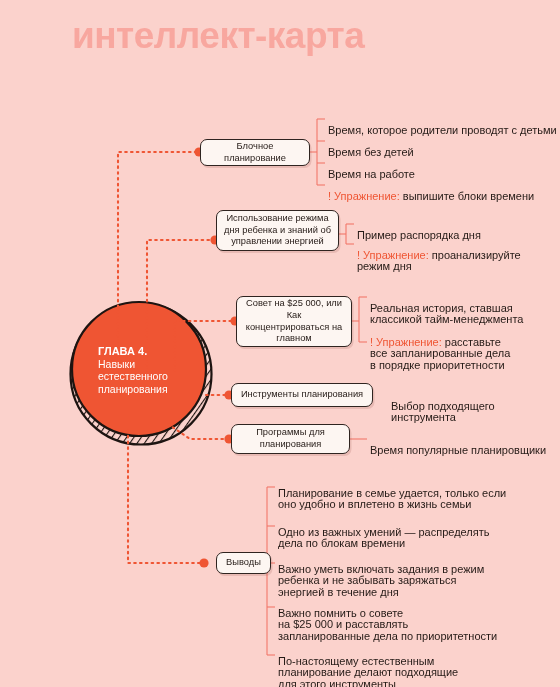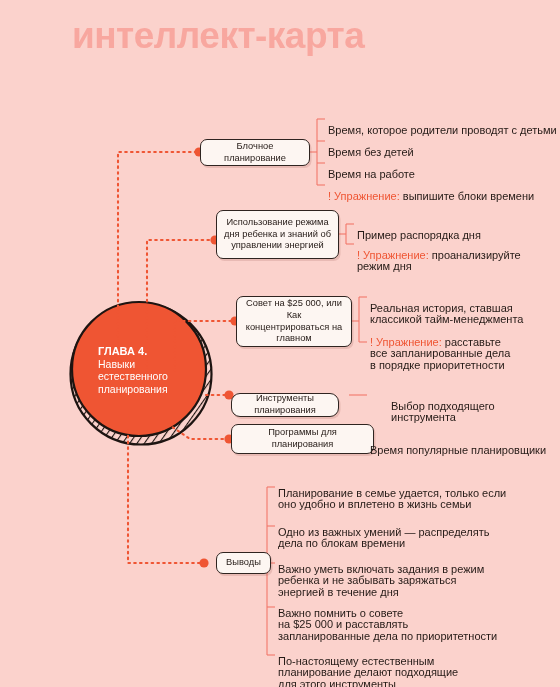--- a/index.html
+++ b/index.html
@@ -152,37 +152,37 @@
     <span>Навыки</span><br>
     <span>естественного</span><br>
     <span>планирования</span>
   </div>
 </div>
 
 <div class="node-box" style="left:200px;top:139px;width:110px;height:27px;">
   <span>Блочное планирование</span>
 </div>
 
-<div class="node-box" style="left:216px;top:210px;width:123px;height:49px;align-items:center;">
+<div class="node-box" style="left:216px;top:210px;width:123px;height:41px;align-items:center;">
   <span>Использование режима
 дня ребенка и знаний
 об управлении энергией</span>
 </div>
 
 <div class="node-box" style="left:236px;top:296px;width:116px;height:51px;">
   <span>Совет на $25 000, или
 Как концентрироваться
 на главном</span>
 </div>
 
-<div class="node-box" style="left:231px;top:393px;width:108px;height:24px;border-radius:9px;">
+<div class="node-box" style="left:231px;top:383px;width:142px;height:24px;">
   <span>Инструменты планирования</span>
 </div>
 
-<div class="node-box" style="left:231px;top:424px;width:143px;height:30px;">
+<div class="node-box" style="left:231px;top:424px;width:119px;height:30px;">
   <span>Программы
 для планирования</span>
 </div>
 
 <div class="node-box" style="left:216px;top:552px;width:55px;height:22px;">
   <span>Выводы</span>
 </div>
 
 <div class="leaf" style="left:328px;top:113px;">
   <span class="ex"></span><span>Время, которое родители проводят с детьми</span>

